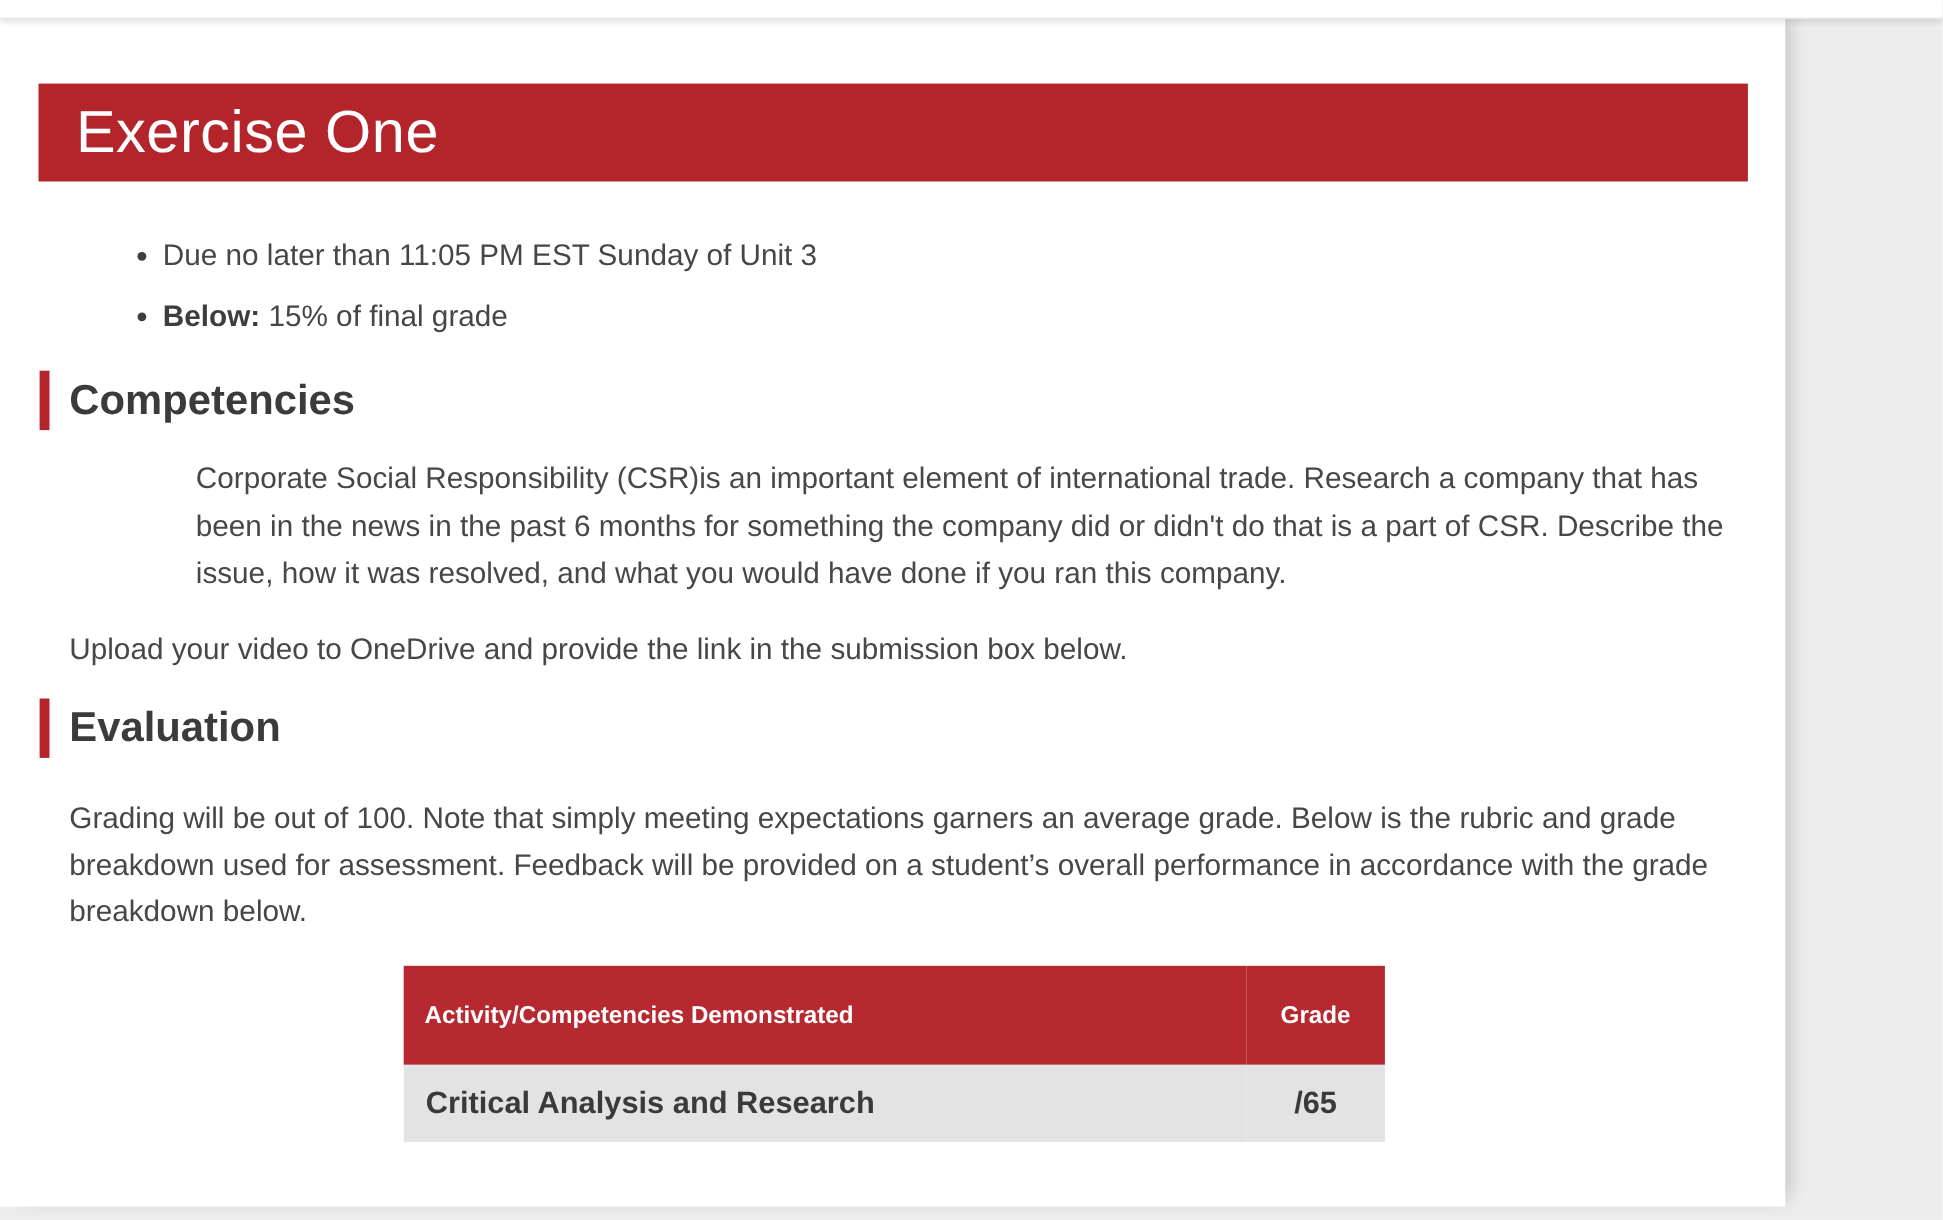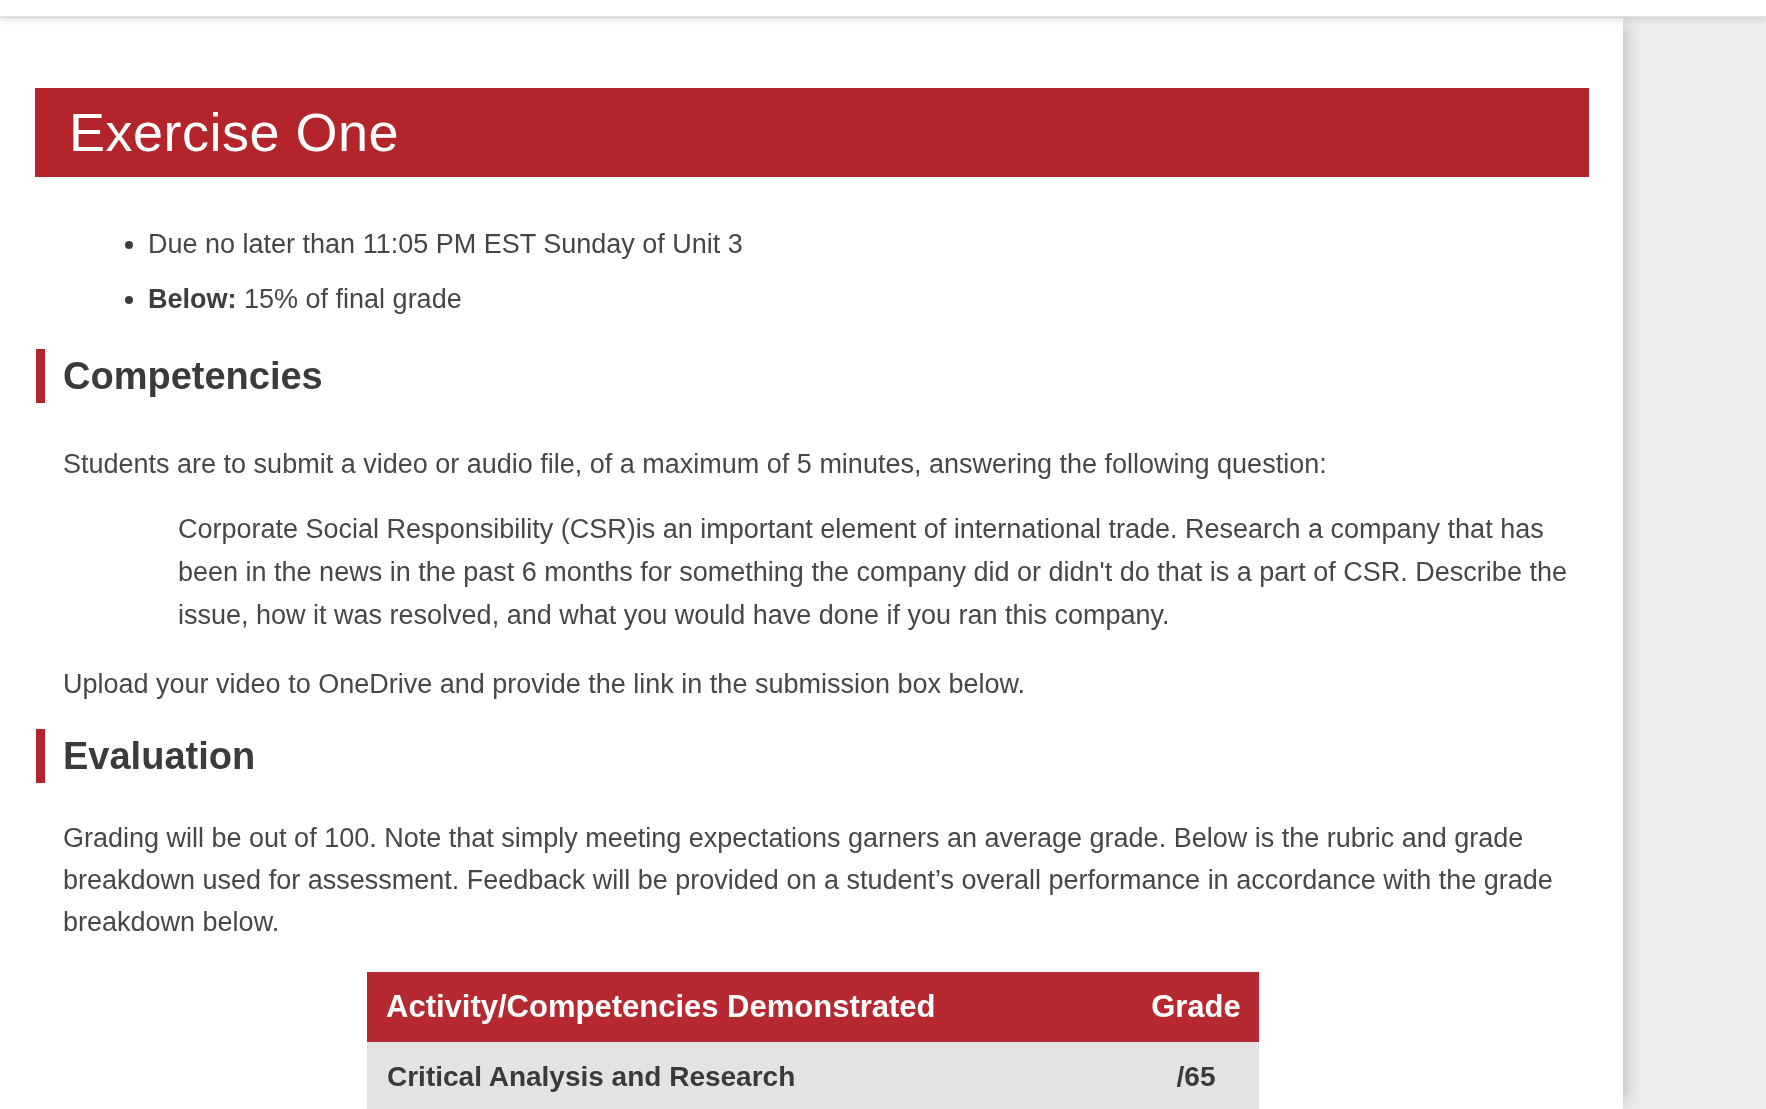--- a/index.html
+++ b/index.html
@@ -15,21 +15,21 @@
   .topbar {
     position: absolute; top: 0; left: 0;
     width: 1766px; height: 17px;
     background: #ffffff;
     border-bottom: 1px solid #e4e4e4;
     box-shadow: 0 3px 7px rgba(0,0,0,0.12);
     z-index: 3;
   }
 
   .card {
-    position: absolute; top: 18px; left: 0;
+    position: absolute; top: 6px; left: 0;
     width: 1623px; height: 1091px;
     background: #ffffff;
     box-shadow: 10px 0 16px -6px rgba(0,0,0,0.18);
     z-index: 1;
     overflow: hidden;
   }
 
   .content { padding: 0 34px 0 35px; }
 
   .banner {
@@ -91,22 +91,22 @@
   table.rubric {
     margin: 29px 0 0 332px;
     border-collapse: collapse;
     width: 892px;
     table-layout: fixed;
   }
   table.rubric th {
     background: #b72930;
     color: #ffffff;
     font-weight: 700;
-    font-size: 31px;
-    height: 70px;
+    font-size: 22px;
+    height: 90px;
     padding: 0;
   }
   table.rubric th.col-activity { text-align: left; padding-left: 19px; width: 766px; }
   table.rubric th.col-grade { text-align: center; width: 126px; margin-top: 48px; }
   table.rubric td {
     background: #e3e3e3;
     color: #3a3a3a;
     font-weight: 700;
     font-size: 28px;
     height: 70px;
@@ -131,21 +131,20 @@
       <li>
         <span>Due no later than 11:05 PM EST Sunday of Unit 3</span>
       </li>
       <li>
         <span class="bold">Below:</span><span> 15% of final grade</span>
       </li>
     </ul>
 
     <h2 class="section-heading">Competencies</h2>
 
-    <p class="body">Students are to submit a video or audio file, of a maximum of 5 minutes, answering the following question:</p>
 
     <blockquote class="quote">Corporate Social Responsibility (CSR)is an important element of international trade. Research a company that has been in the news in the past 6 months for something the company did or didn't do that is a part of CSR. Describe the issue, how it was resolved, and what you would have done if you ran this company.</blockquote>
 
     <p class="body upload-note">Upload your video to OneDrive and provide the link in the submission box below.</p>
 
     <h2 class="section-heading evaluation">Evaluation</h2>
 
     <p class="body grading-note">Grading will be out of 100. Note that simply meeting expectations garners an average grade. Below is the rubric and grade breakdown used for assessment. Feedback will be provided on a student’s overall performance in accordance with the grade breakdown below.</p>
 
     <table class="rubric">

